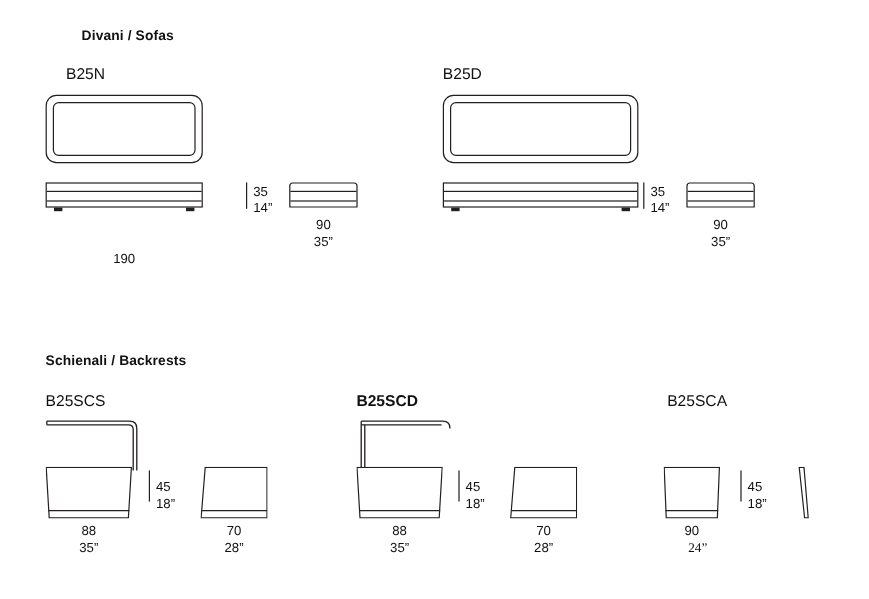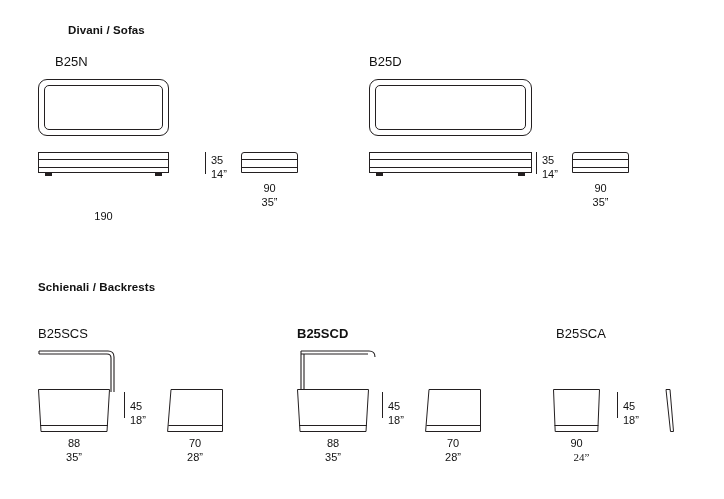--- a/index.html
+++ b/index.html
@@ -142,21 +142,21 @@
   <div class="abs dim-v" style="left:542px; top:154px;">35</div>
   <div class="abs dim-v" style="left:542px; top:168px;">14”</div>
 
   <div class="side-body" style="left:572px; top:152px; width:57px; height:21px; border-radius:3px 3px 0 0;"></div>
   <div class="hline" style="left:573px; top:159px; width:55px;"></div>
   <div class="hline" style="left:573px; top:167px; width:55px;"></div>
 
   <div class="abs dim" style="left:572px; top:182px; width:57px;">90</div>
   <div class="abs dim" style="left:572px; top:196px; width:57px;">35”</div>
 
-  <div class="abs section-title" style="left:38px; top:281px;">Schienali / Backrests</div>
+  <div class="abs section-title" style="left:38px; top:295px;">Schienali / Backrests</div>
 
   <div class="abs model-label" style="left:38px; top:326px;">B25SCS</div>
 
   <svg class="abs" style="left:30px; top:348px;" width="90" height="46">
     <path d="M 9 3 L 78 3 Q 84 3 84 9 L 84 44" fill="none" stroke="#231f20" stroke-width="1.1"></path>
     <path d="M 9 6 L 77 6 Q 81 6 81 10 L 81 44" fill="none" stroke="#231f20" stroke-width="1.1"></path>
     <path d="M 9 3 L 9 6" fill="none" stroke="#231f20" stroke-width="1.1"></path>
   </svg>
 
   <svg class="abs" style="left:38px; top:389px;" width="72" height="43">

